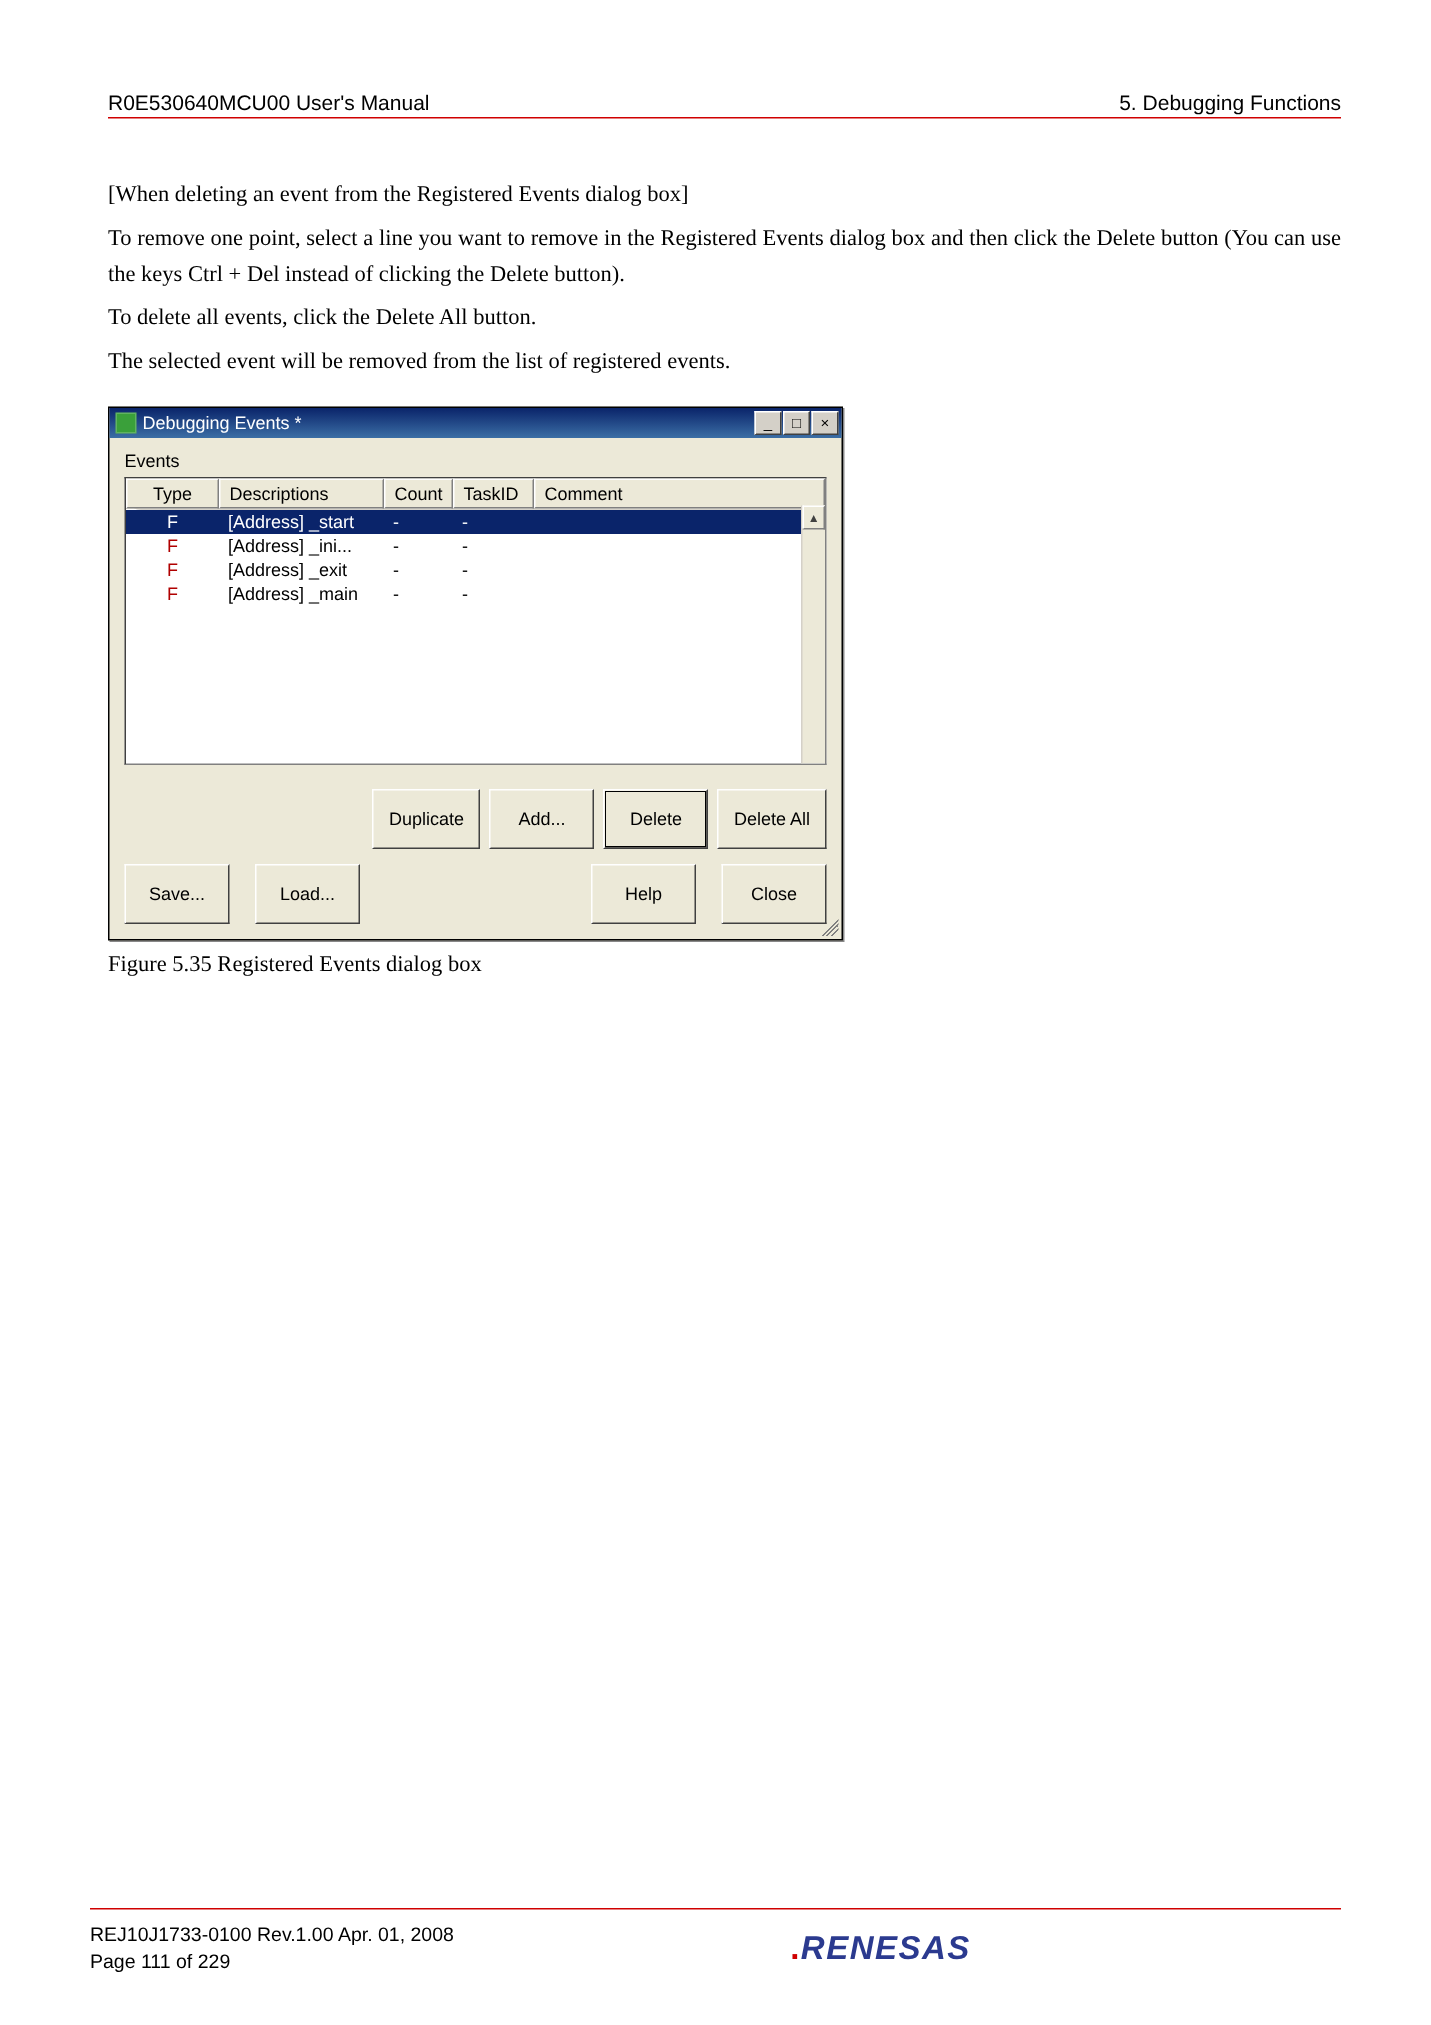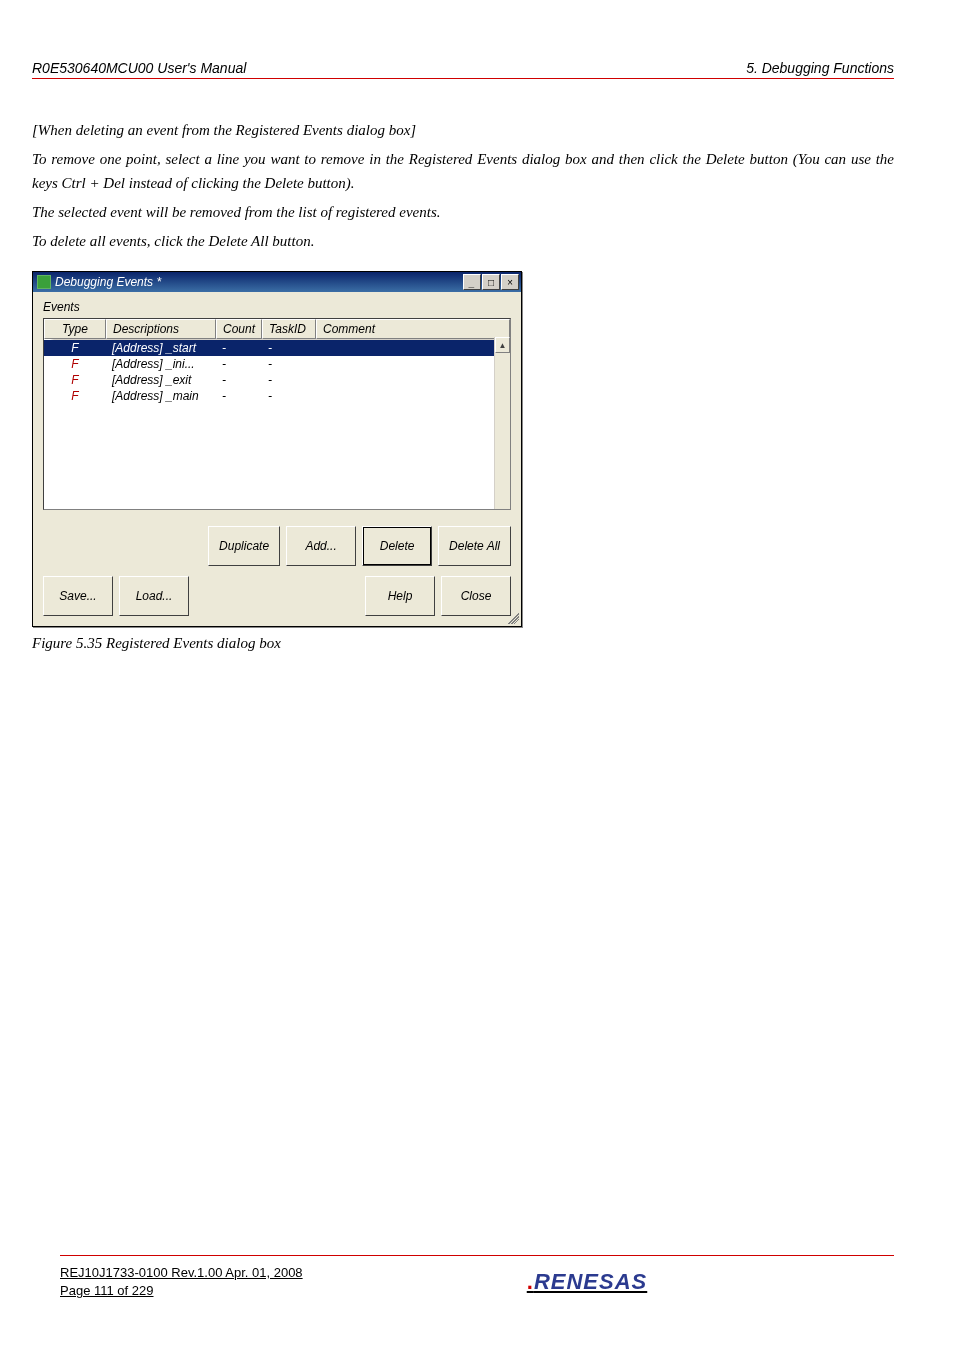--- a/index.html
+++ b/index.html
@@ -8,22 +8,21 @@
     padding: 0;
     width: 954px;
     height: 1350px;
     font-family: "Times New Roman", serif;
     font-size: 14px;
     color: #000;
     background: #fff;
     position: relative;
   }
   .page {
-    padding: 60px 60px 0 32px;
-    font-style: italic;
+    padding: 60px 60px 0 72px;
   }
   .header-row {
     display: flex;
     justify-content: space-between;
     font-family: Arial, sans-serif;
     font-size: 14px;
     border-bottom: 1.5px solid #d00000;
     padding-bottom: 2px;
     margin-bottom: 40px;
   }
@@ -129,21 +128,21 @@
   }
 
   .btn-row {
     display: flex;
     gap: 6px;
     padding: 12px 10px 6px 10px;
     justify-content: flex-end;
   }
   .btn-row2 {
     display: flex;
-    gap: 6px;
+    gap: 17px;
     padding: 4px 10px 10px 10px;
     align-items: center;
   }
   .btn-row2 .spacer { flex: 1; }
   .btn {
     min-width: 70px;
     height: 40px;
     background: #ece9d8;
     border: 1px solid #fff;
     border-right-color:#404040; border-bottom-color:#404040;
@@ -160,21 +159,21 @@
     background:
       linear-gradient(135deg, transparent 60%, #808080 60%, #808080 65%, transparent 65%),
       linear-gradient(135deg, transparent 70%, #808080 70%, #808080 75%, transparent 75%),
       linear-gradient(135deg, transparent 80%, #808080 80%, #808080 85%, transparent 85%);
   }
 
   .caption { margin-top: 8px; font-size: 15px; }
 
   .footer {
     position: absolute;
-    left: 60px; right: 60px; bottom: 50px; text-decoration: underline;
+    left: 60px; right: 60px; bottom: 33px;
   }
   .footer-hr {
     border: 0; border-top: 1.5px solid #d00000;
     margin: 0 0 8px 0;
   }
   .footer-row {
     display: flex;
     align-items: center;
     font-family: Arial, sans-serif;
     font-size: 13px;
@@ -198,22 +197,22 @@
 <div class="page">
 
   <div class="header-row">
     <span>R0E530640MCU00 User's Manual</span>
     <span>5. Debugging Functions</span>
   </div>
 
   <div class="body-text">
     <p>[When deleting an event from the Registered Events dialog box]</p>
     <p class="para-gap" style="text-align:justify;">To remove one point, select a line you want to remove in the Registered Events dialog box and then click the Delete button (You can use the keys Ctrl + Del instead of clicking the Delete button).</p>
+    <p>To delete all events, click the Delete All button.</p>
     <p>The selected event will be removed from the list of registered events.</p>
-    <p>To delete all events, click the Delete All button.</p>
   </div>
 
   <div class="dialog">
     <div class="titlebar">
       <span class="app-icon"></span>
       <span class="title-text">Debugging Events *</span>
       <div class="winbtns">
         <div class="winbtn">_</div>
         <div class="winbtn">□</div>
         <div class="winbtn">×</div>

